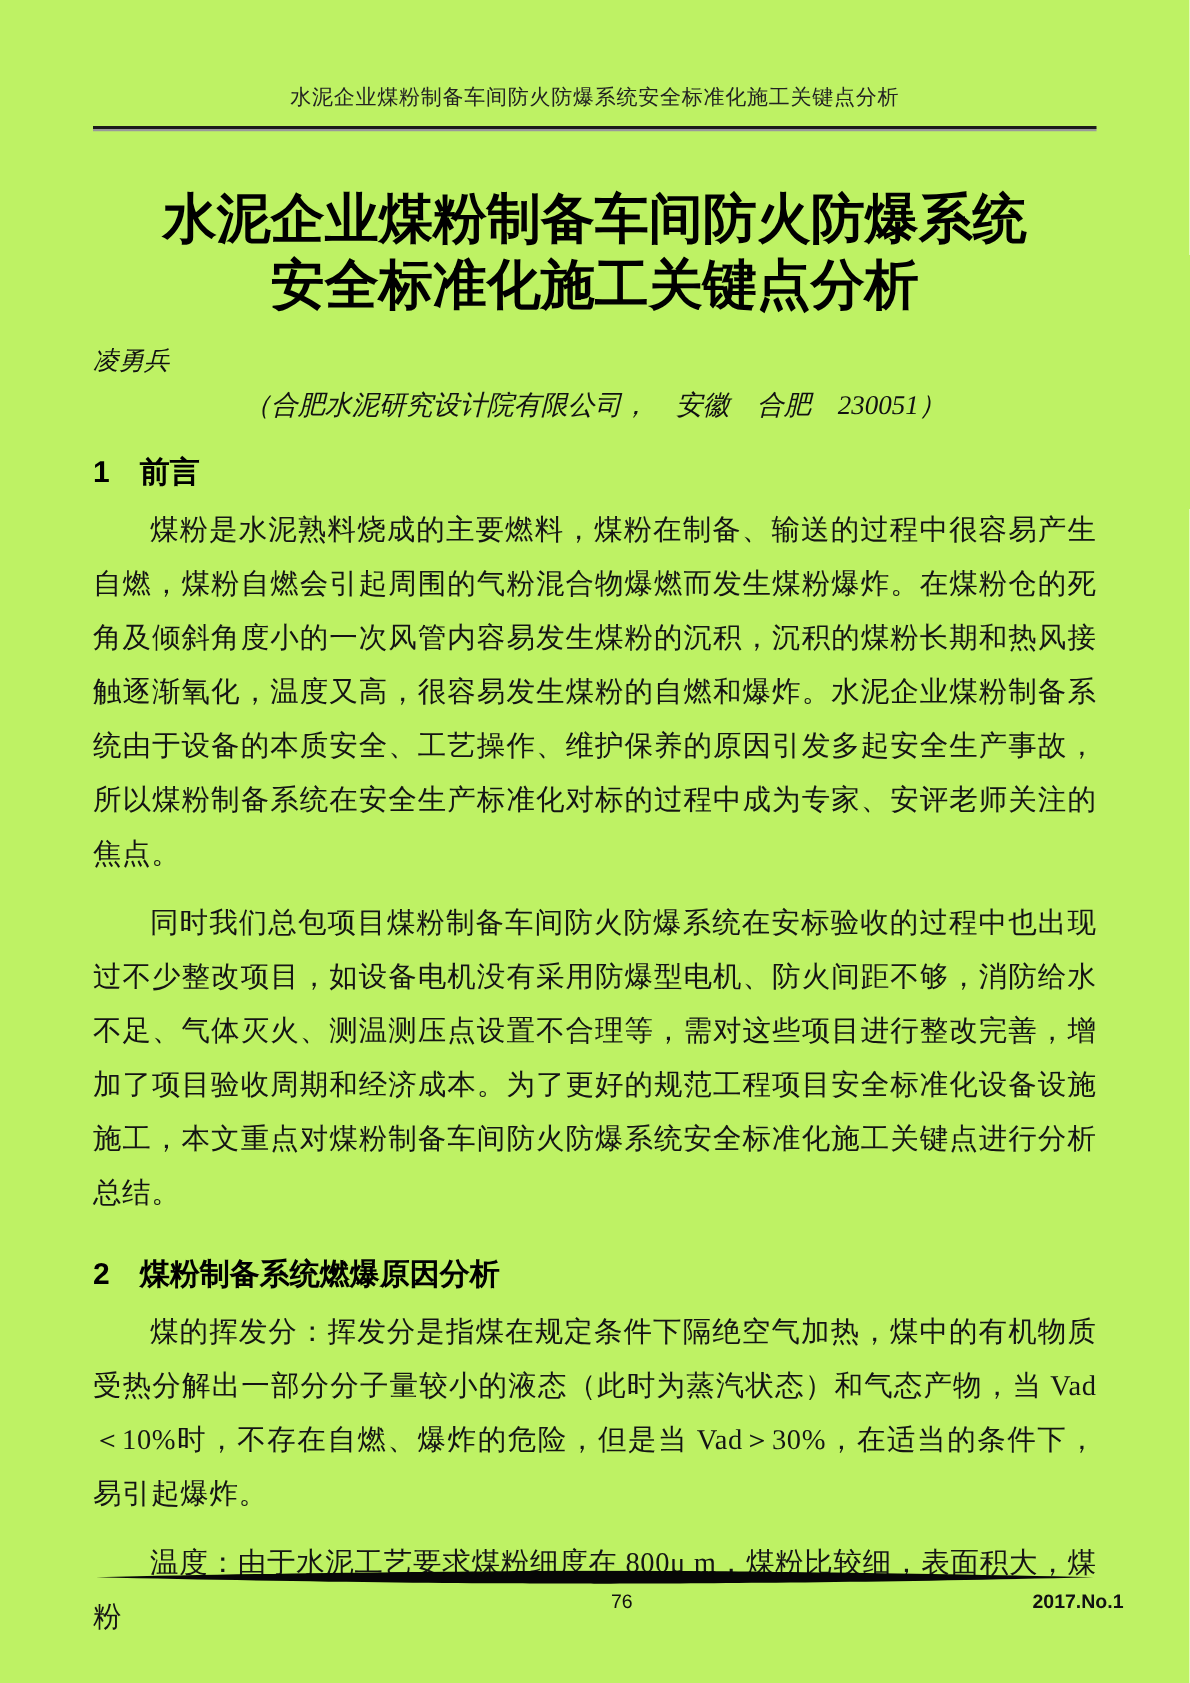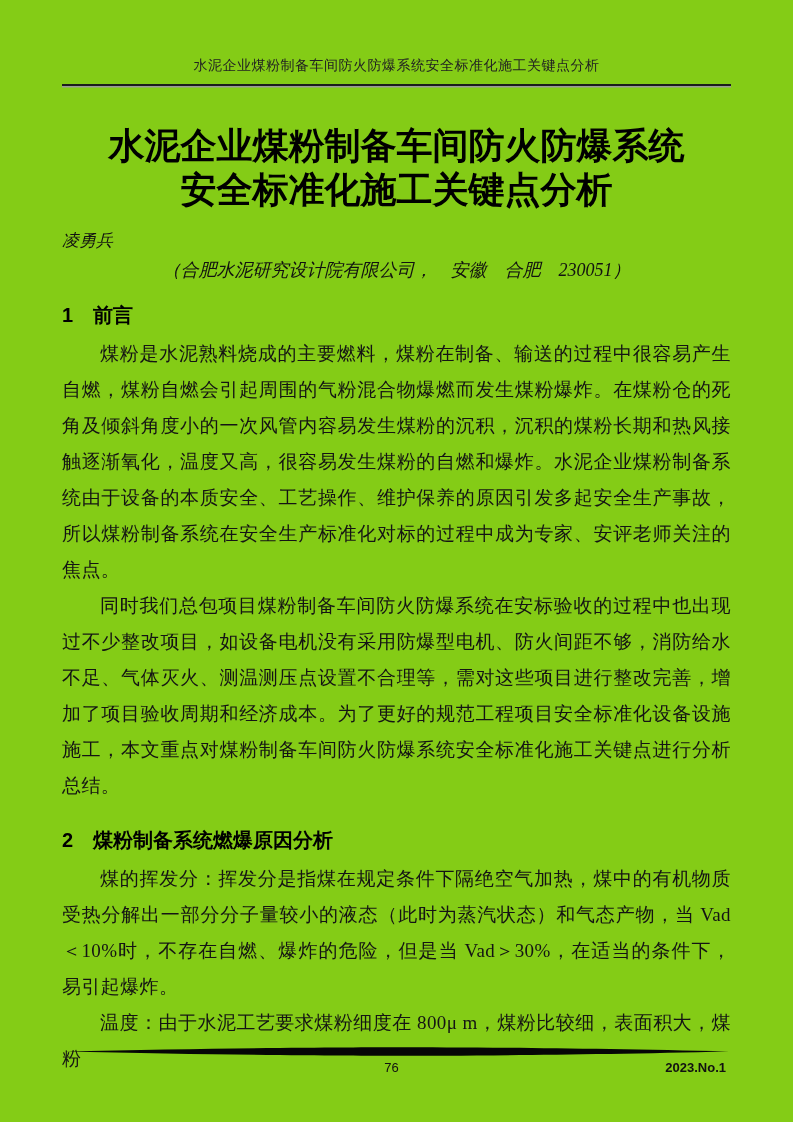--- a/index.html
+++ b/index.html
@@ -5,21 +5,21 @@
   * { margin: 0; padding: 0; box-sizing: border-box; }
   html, body { background: #ffffff; }
   body {
     font-family: "Liberation Serif", "DejaVu Serif", serif;
     color: #141414;
   }
   .page {
     position: relative;
     width: 793px;
     height: 1122px;
-    background: #84cc16;
+    background: #bef264;
     overflow: hidden;
     margin: 0 auto;
   }
   .content {
     position: relative;
     margin: 0 62px;
     width: 669px;
   }
   
   .running-header {
@@ -76,32 +76,32 @@
   
   .body-paragraph {
     margin-top: 6px;
     font-size: 19px;
     line-height: 36px;
     text-align: justify;
     text-indent: 2em;
     color: #141414;
     letter-spacing: 0.4px;
   }
-  .body-paragraph + .body-paragraph { margin-top: 0; }
+  .body-paragraph + .body-paragraph { margin-top: 10px; }
   
   .footer-ornament {
     position: absolute;
     left: 62px;
     top: 1047px;
     width: 669px;
     height: 9px;
   }
   .footer-row {
     position: absolute;
-    left: 57px;
+    left: 80px;
     top: 1058px;
     width: 669px;
     height: 20px;
     font-family: "Liberation Sans", "DejaVu Sans", sans-serif;
     font-size: 13px;
     line-height: 20px;
     color: #111;
   }
   .page-number {
     position: absolute;
@@ -149,15 +149,15 @@
     <p class="body-paragraph">温度：由于水泥工艺要求煤粉细度在 800μ m，煤粉比较细，表面积大，煤粉</p>
 
   </div>
 
   <svg class="footer-ornament" viewBox="0 0 669 9" preserveAspectRatio="none" aria-hidden="true">
     <path d="M2,4.5 C160,0.8 300,0.2 334,0.2 C400,0.2 520,1 667,4.5 C520,8 400,8.8 334,8.8 C300,8.8 160,8.2 2,4.5 Z" fill="#060606"></path>
   </svg>
 
   <div class="footer-row">
     <span class="page-number">76</span>
-    <span class="issue-label">2023.No.1</span>
+    <span class="issue-label">2017.No.1</span>
   </div>
 </div>
 
 </body></html>

